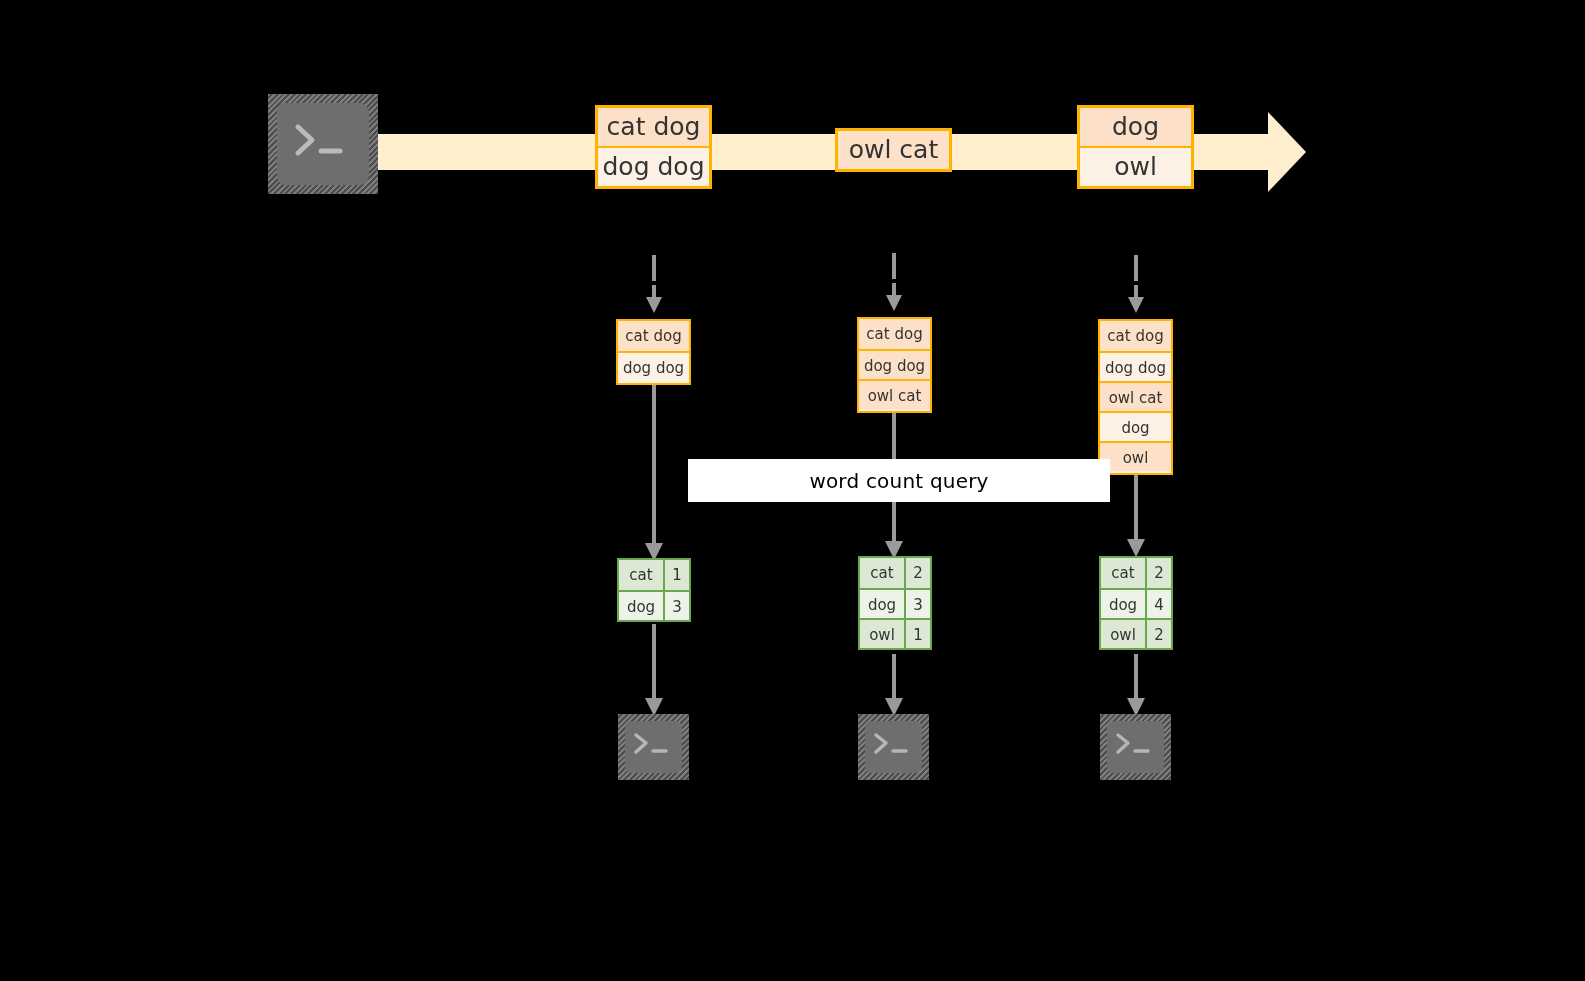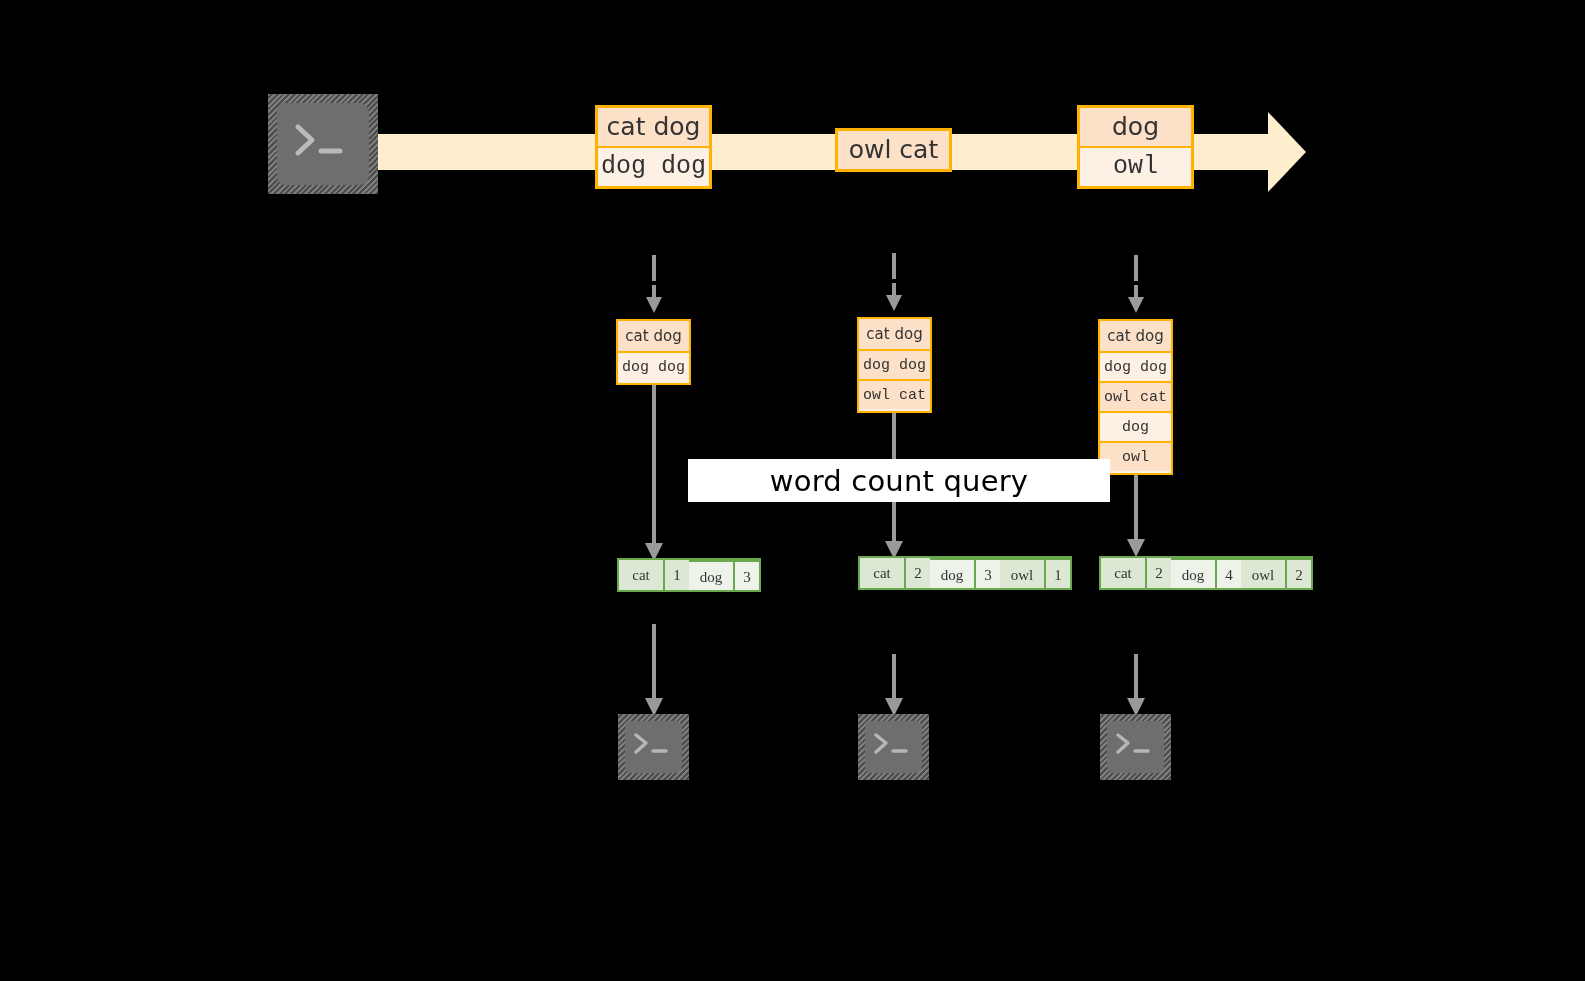--- a/index.html
+++ b/index.html
@@ -50,38 +50,38 @@
     border: 3px solid #ffb300;
     background: #fdf1e4;
   }
   .rec {
     position: relative;
     text-align: center;
     color: #333333;
     white-space: nowrap;
     overflow: hidden;
   }
-  .rec + .rec { border-top: 2px solid #ffb300; font-family: Liberation Mono, monospace; }
+  .rec + .rec { border-top: 2px solid #ffb300; }
   .rec.dark { background: #fce0c7; }
   .rec.light { background: #fdf1e5; }
 
   
   .big .rec { font-size: 25px; line-height: 38px; height: 38px; }
   
   .small { border-width: 2px; }
   .small .rec { font-size: 15px; line-height: 30px; height: 30px; }
   .small .rec + .rec { border-top: 2px solid #ffb300; }
 
   
   .restable {
     position: absolute;
     border: 2px solid #6aa84f;
     background: #eaf2e4;
     display: flex;
-    font-family: Liberation Serif, serif;
+    flex-direction: column;
   }
   .resrow {
     display: flex;
     height: 30px;
   }
   .resrow + .resrow { border-top: 2px solid #6aa84f; }
   .rescell {
     font-size: 15px;
     line-height: 30px;
     color: #333333;
@@ -96,21 +96,21 @@
   .conn { position: absolute; }
 
   
   .banner {
     position: absolute;
     background: #ffffff;
     color: #000000;
     display: flex;
     align-items: center;
     justify-content: center;
-    font-size: 29px;
+    font-size: 20px;
     letter-spacing: 0.2px;
   }
 </style>
 </head>
 <body>
 
 <div id="stage">
 
   <div class="band" style="left:368px; top:134px; width:920px; height:36px;"></div>
   <div class="band-head" style="left:1268px; top:112px; border-top-width:40px; border-bottom-width:40px;"></div>

